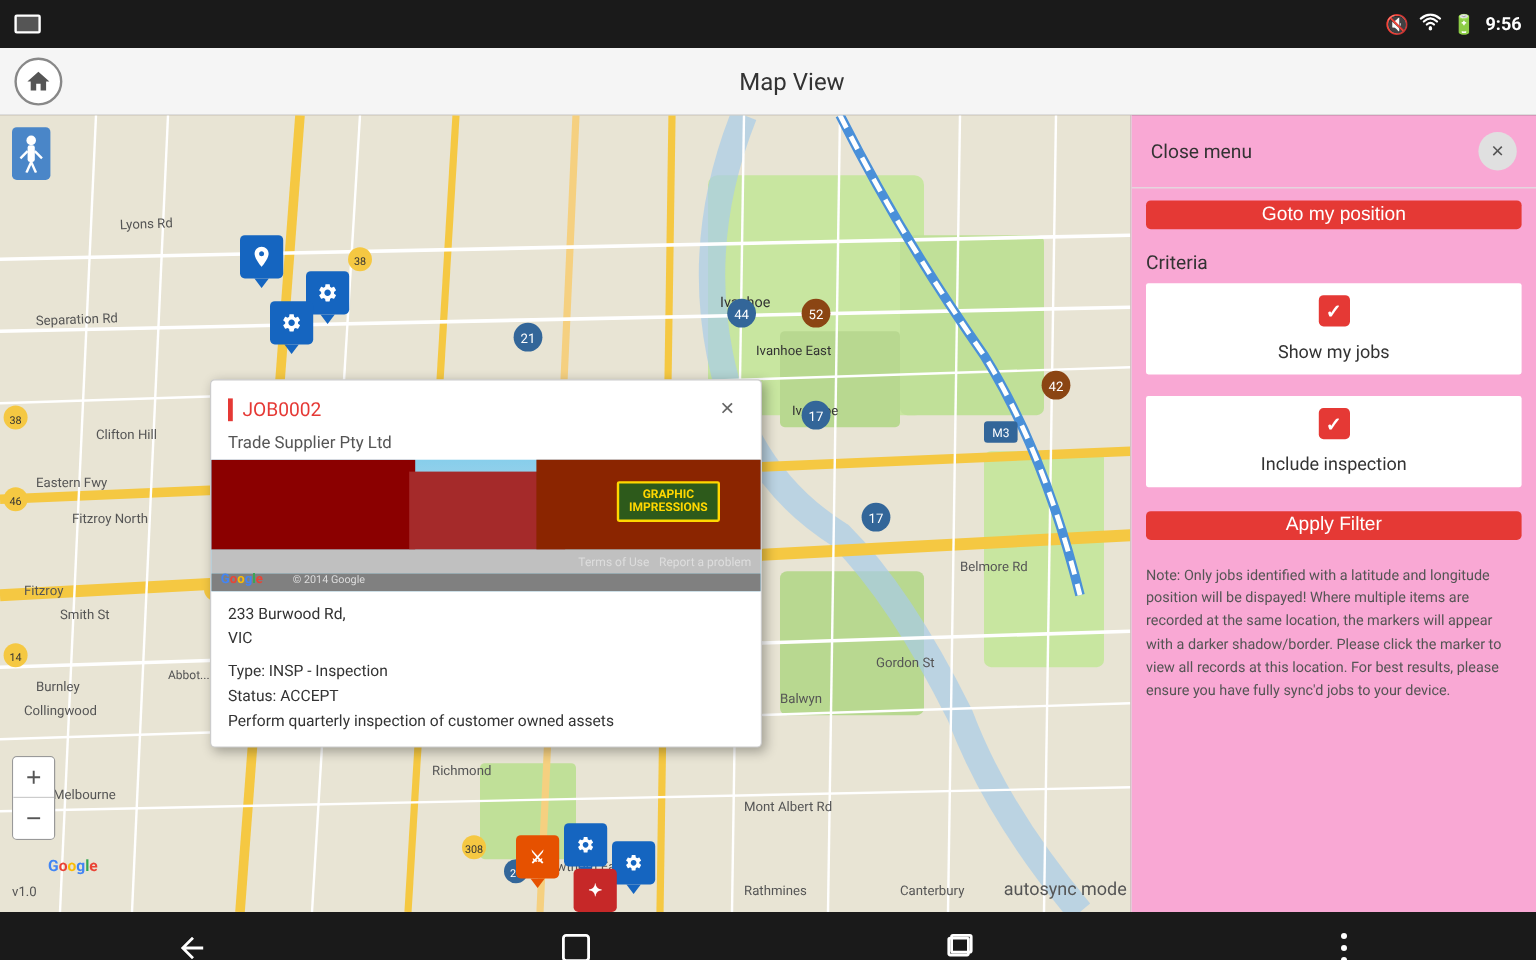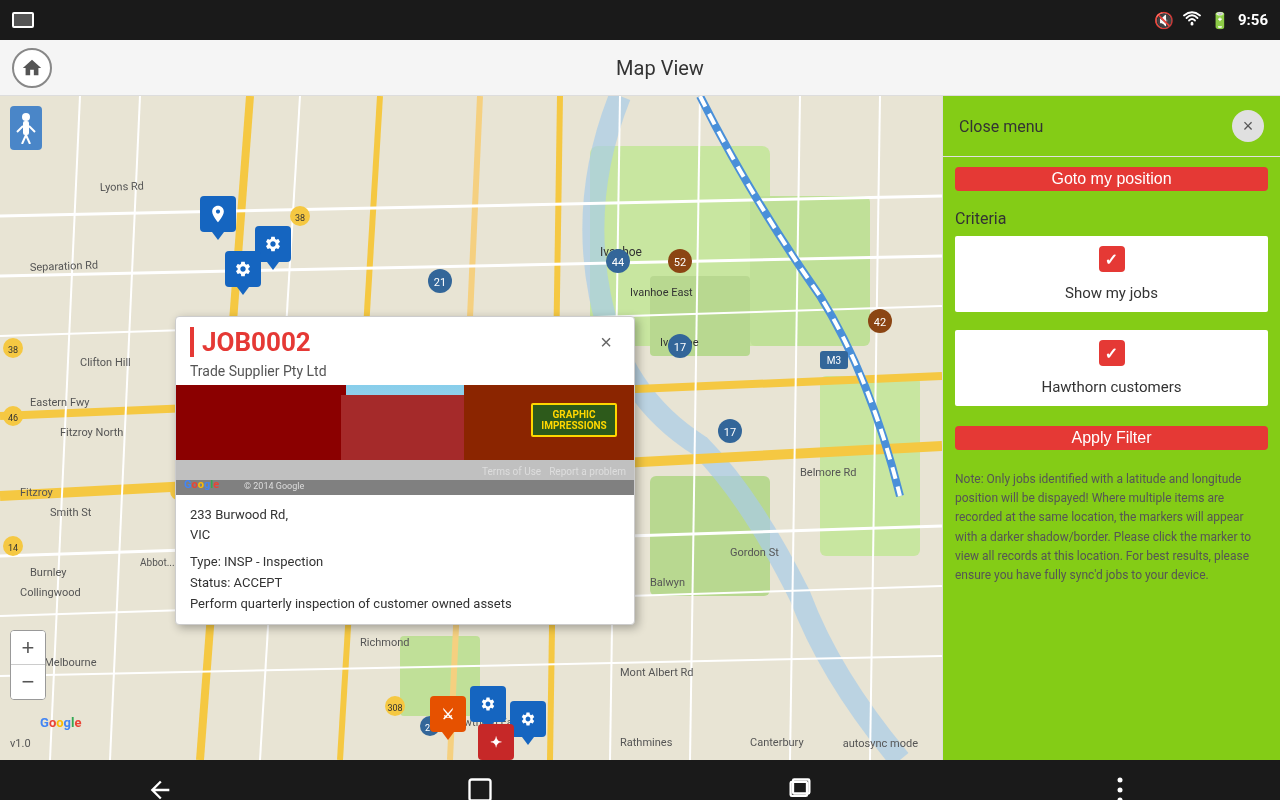--- a/index.html
+++ b/index.html
@@ -72,22 +72,22 @@
     .zoom-btn:first-child { border-bottom: 1px solid #ccc; }
 
     
     .google-watermark {
       position: absolute; bottom: 30px; left: 10px;
       font-size: 11px; color: #555;
     }
 
     
     .autosync {
-      position: absolute; bottom: 10px; right: 24px;
-      font-size: 11px; color: #555;
+      position: absolute; bottom: 10px; right: 3px;
+      font-size: 15px; color: #555;
     }
 
     
     .version {
       position: absolute; bottom: 10px; left: 10px;
       font-size: 11px; color: #555;
     }
 
     
     #job-popup {
@@ -95,21 +95,21 @@
       width: 460px; background: #fff;
       border: 1px solid #ccc; border-radius: 4px;
       box-shadow: 3px 3px 10px rgba(0,0,0,0.3);
       z-index: 100;
     }
     .popup-header {
       padding: 10px 14px 6px;
       display: flex; align-items: center; justify-content: space-between;
     }
     .popup-job-id {
-      font-size: 26px; font-weight: bold; color: #e53935;
+      font-size: 16px; font-weight: normal; color: #e53935;
       border-left: 4px solid #e53935; padding-left: 8px;
     }
     .popup-close {
       width: 28px; height: 28px; border: none; background: none;
       font-size: 20px; color: #666; cursor: pointer;
       display: flex; align-items: center; justify-content: center;
     }
     .popup-company {
       padding: 0 14px 6px; font-size: 14px; color: #555;
     }
@@ -121,21 +121,21 @@
     }
     .popup-address {
       font-size: 13px; color: #333; margin-bottom: 8px; line-height: 1.5;
     }
     .popup-details {
       font-size: 13px; color: #333; line-height: 1.6;
     }
 
     
     #right-panel {
-      width: 338px; background: #84cc16;
+      width: 338px; background: #f9a8d4;
       border-left: 1px solid #ddd;
       display: flex; flex-direction: column;
       overflow-y: auto;
     }
     .panel-header {
       padding: 14px 16px;
       display: flex; align-items: center; justify-content: space-between;
       border-bottom: 1px solid #e0e0e0;
     }
     .panel-close-text {
@@ -439,21 +439,21 @@
       <div class="popup-company">Trade Supplier Pty Ltd</div>
       <div class="popup-image">
 
         <div style="width:100%; height:110px; position:relative; overflow:hidden; background:#87ceeb;">
 
           <div style="position:absolute; top:0; left:0; right:0; height:45px; background:linear-gradient(180deg, #87ceeb, #b0d4e8);"></div>
 
           <div style="position:absolute; bottom:35px; left:0; width:170px; height:75px; background:#8B0000;"></div>
           <div style="position:absolute; bottom:35px; left:165px; width:130px; height:65px; background:#A52A2A;"></div>
 
-          <div style="position:absolute; bottom:35px; left:288px; width:220px; height:80px; background:#8B2500; display:flex; align-items:center; justify-content:center;">
+          <div style="position:absolute; bottom:35px; left:271px; width:220px; height:80px; background:#8B2500; display:flex; align-items:center; justify-content:center;">
             <div style="background:#2d5a1b; color:#ffd700; font-size:10px; font-weight:bold; padding:4px 8px; border:2px solid #ffd700; border-radius:2px; text-align:center;">
               GRAPHIC<br>IMPRESSIONS
             </div>
           </div>
 
           <div style="position:absolute; bottom:15px; left:0; right:0; height:20px; background:#c0c0c0;"></div>
 
           <div style="position:absolute; bottom:0; left:0; right:0; height:15px; background:#808080;"></div>
 
           <div style="position:absolute; bottom:4px; left:8px; font-weight:bold; font-size:11px;">
@@ -495,21 +495,21 @@
 
       <div class="checkbox-row">
         <div class="checkbox-icon"></div>
         <span class="checkbox-label">Show my jobs</span>
       </div>
 
       <div class="divider"></div>
 
       <div class="checkbox-row">
         <div class="checkbox-icon"></div>
-        <span class="checkbox-label">Hawthorn customers</span>
+        <span class="checkbox-label">Include inspection</span>
       </div>
 
     </div>
 
     <button class="red-btn">Apply Filter</button>
 
     <div class="note-section">
       <span>Note: Only jobs identified with a latitude and longitude position will be dispayed! Where multiple items are recorded at the same location, the markers will appear with a darker shadow/border. Please click the marker to view all records at this location. For best results, please ensure you have fully sync'd jobs to your device.</span>
     </div>
   </div>

